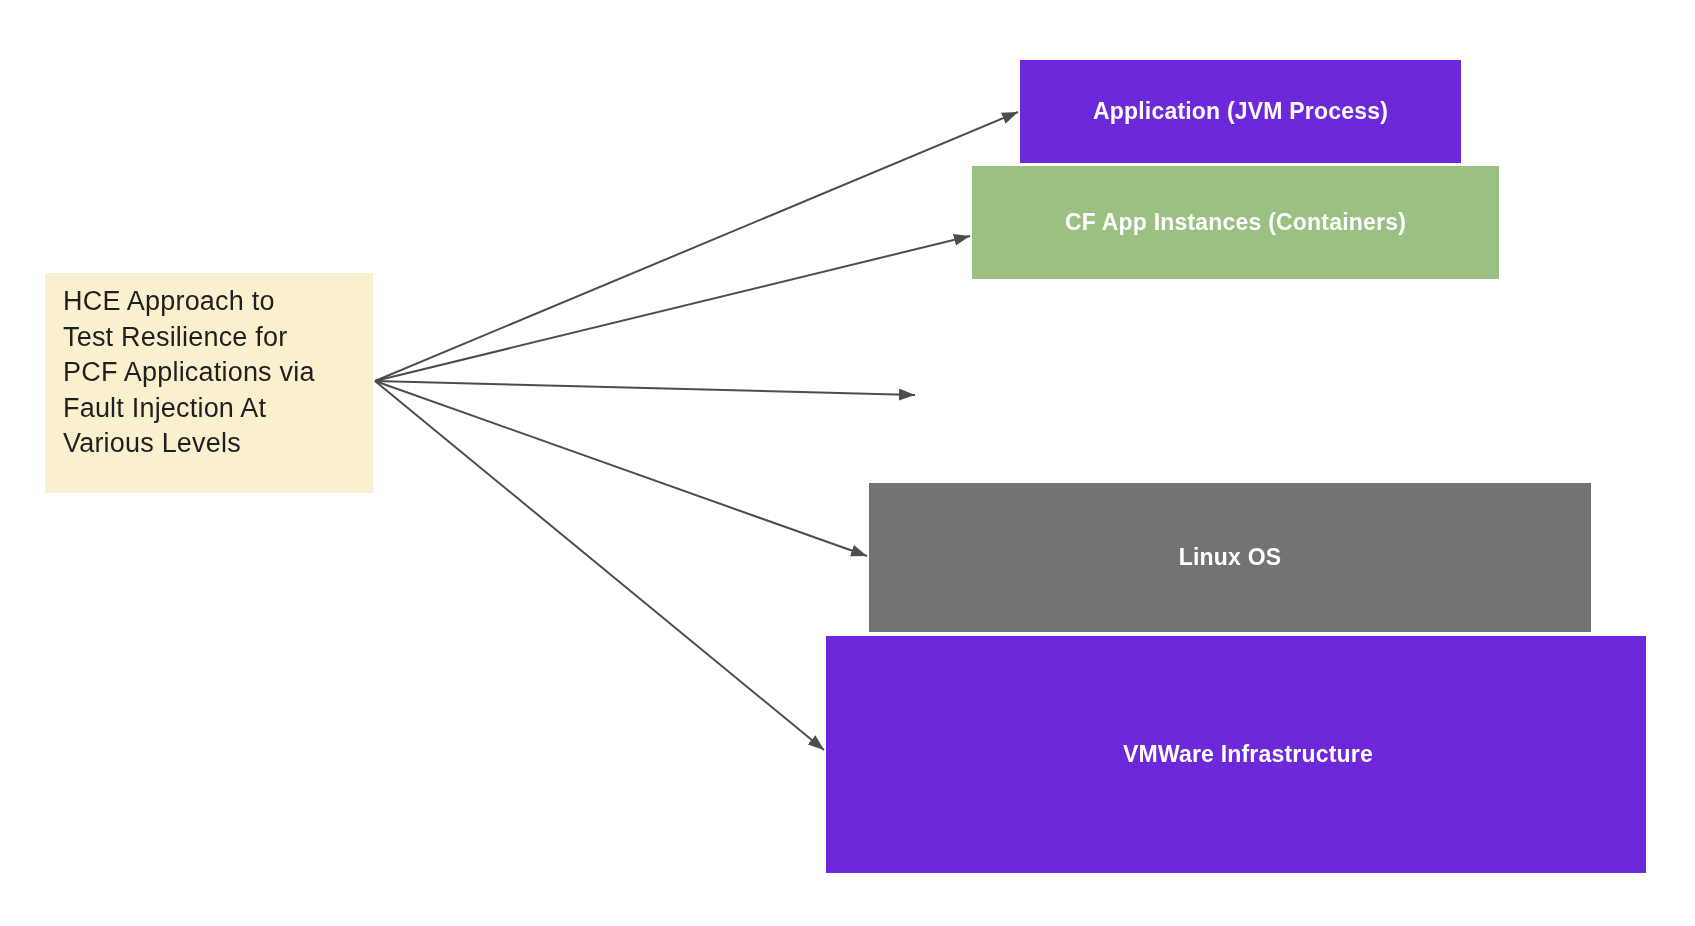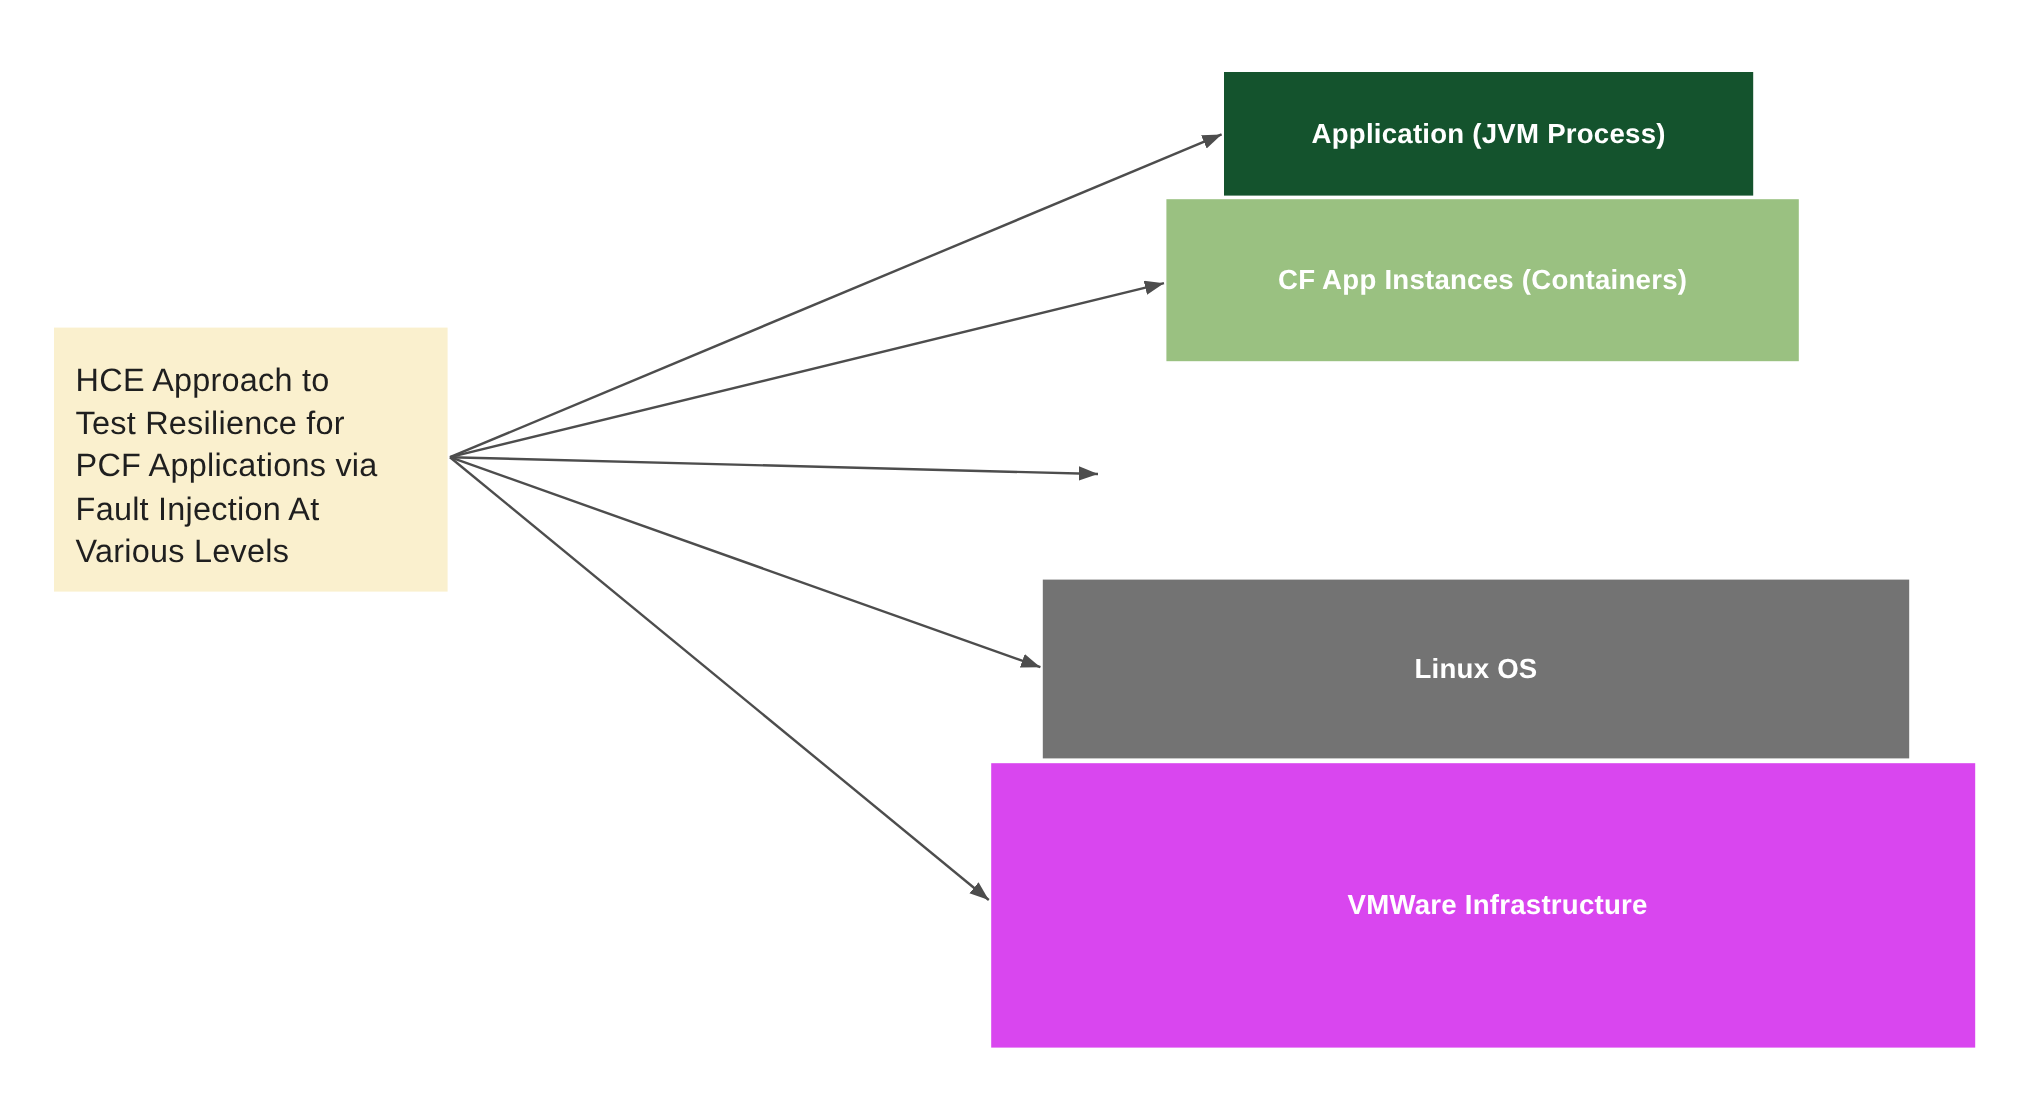--- a/index.html
+++ b/index.html
@@ -15,21 +15,21 @@
     background: #ffffff;
     overflow: hidden;
   }
   .note {
     position: absolute;
     left: 45px;
     top: 273px;
     width: 328px;
     height: 220px;
     box-sizing: border-box;
-    padding: 27px 16px 0 18px;
+    padding: 11px 16px 0 18px;
   }
   .note-text {
     font-size: 27px;
     line-height: 35.5px;
     color: #1f1f1f;
     white-space: pre-line;
     letter-spacing: 0.2px;
   }
   .arrows {
     position: absolute;
@@ -45,21 +45,21 @@
     box-sizing: border-box;
   }
   .level-label {
     color: #ffffff;
     font-weight: bold;
     font-size: 23px;
     letter-spacing: 0.2px;
     text-align: center;
   }
   .level1 { left: 1020px; top:  60px; width: 441px; height: 103px; }
-  .level2 { left:  972px; top: 166px; width: 527px; height: 135px; align-items: center; }
+  .level2 { left:  972px; top: 166px; width: 527px; height: 113px; align-items: center; }
   .level3 { left:  917px; top: 311px; width: 628px; height: 168px; }
   .level4 { left:  869px; top: 483px; width: 722px; height: 149px; }
   .level5 { left:  826px; top: 636px; width: 820px; height: 237px; }
 </style>
 </head>
 <body>
 
 <div class="canvas">
 
   <div class="note" style="background-color: rgb(250, 240, 206);">
@@ -76,30 +76,30 @@
         <path d="M0,0 L16,6 L0,12 Z" fill="#4D4D4D"></path>
       </marker>
     </defs>
     <line x1="375" y1="381" x2="1018" y2="112" stroke-width="2" marker-end="url(#ah)" stroke="#4D4D4D"></line>
     <line x1="375" y1="381" x2="970" y2="236" stroke-width="2" marker-end="url(#ah)" stroke="#4D4D4D"></line>
     <line x1="375" y1="381" x2="915" y2="395" stroke-width="2" marker-end="url(#ah)" stroke="#4D4D4D"></line>
     <line x1="375" y1="381" x2="867" y2="556" stroke-width="2" marker-end="url(#ah)" stroke="#4D4D4D"></line>
     <line x1="375" y1="381" x2="824" y2="750" stroke-width="2" marker-end="url(#ah)" stroke="#4D4D4D"></line>
   </svg>
 
-  <div class="level level1" style="background-color: #14532d; justify-content: center;">
+  <div class="level level1" style="background-color: #6d28d9; justify-content: center;">
     <span class="level-label">Application (JVM Process)</span>
   </div>
 
   <div class="level level2" style="background-color: rgb(154, 193, 129);">
     <span class="level-label">CF App Instances (Containers)</span>
   </div>
 
 
   <div class="level level4" style="background-color: #737373;">
     <span class="level-label">Linux OS</span>
   </div>
 
-  <div class="level level5" style="background-color: #d946ef; padding-left: 24px;">
+  <div class="level level5" style="background-color: #6d28d9; padding-left: 24px;">
     <span class="level-label">VMWare Infrastructure</span>
   </div>
 
 </div>
 
 </body></html>

